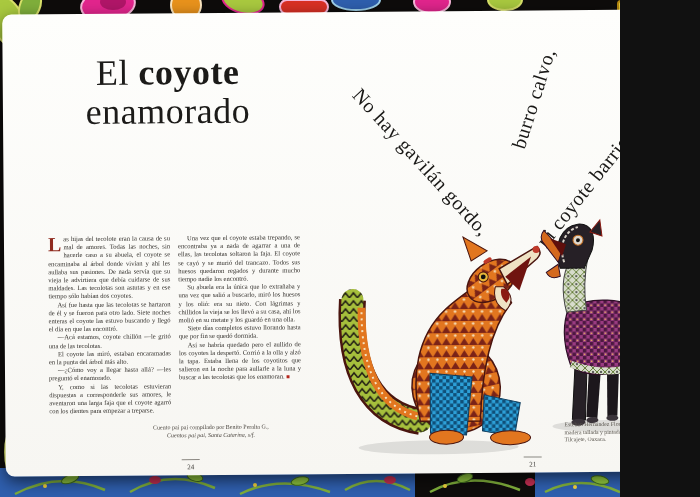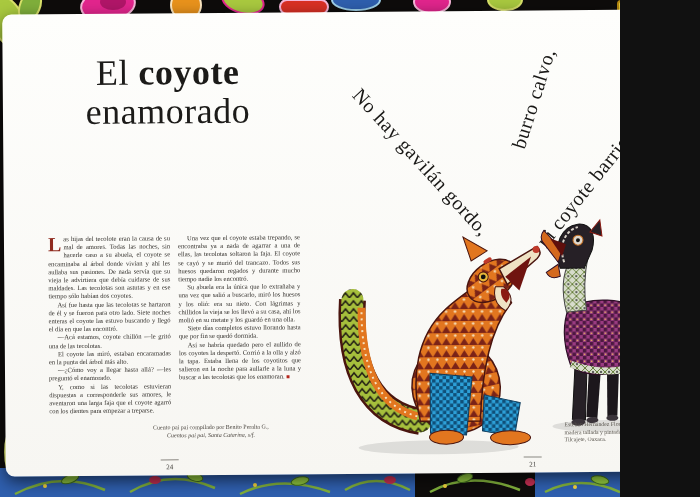--- a/index.html
+++ b/index.html
@@ -24,21 +24,21 @@
   #body-cols p{margin:0;text-indent:9px;}
   #body-cols p.pfirst{text-indent:0;}
   .dropcap{float:left;font-size:20px;line-height:16px;padding:1px 2px 0 0;
            color:#8f2a1e;font-weight:bold;}
   .endmark{color:#b5271d;font-size:6px;}
   #credit{position:absolute;left:123px;top:410px;width:165px;text-align:center;
           font-size:6px;line-height:8px;color:#4a453f;}
   #credit .it{font-style:italic;}
   .pagenum{position:absolute;top:446px;width:18px;text-align:center;
            font-size:7px;color:#3c3a36;border-top:1px solid #8a8781;padding-top:3px;}
-  #pn-left{left:155px;}
+  #pn-left{left:176px;}
   #pn-right{left:182px;}
   
   .curve{position:absolute;white-space:nowrap;font-size:20px;color:#191816;
          letter-spacing:.6px;transform-origin:left top;}
   #seg1{left:26px;top:72px;transform:rotate(48deg);}
   #seg2{left:168px;top:134px;transform:rotate(-72deg);}
   #seg3{left:192px;top:227px;transform:rotate(-51deg);}
   .fig{position:absolute;}
   #figL{left:-7px;top:214px;}
   #figR{left:200px;top:206px;}

